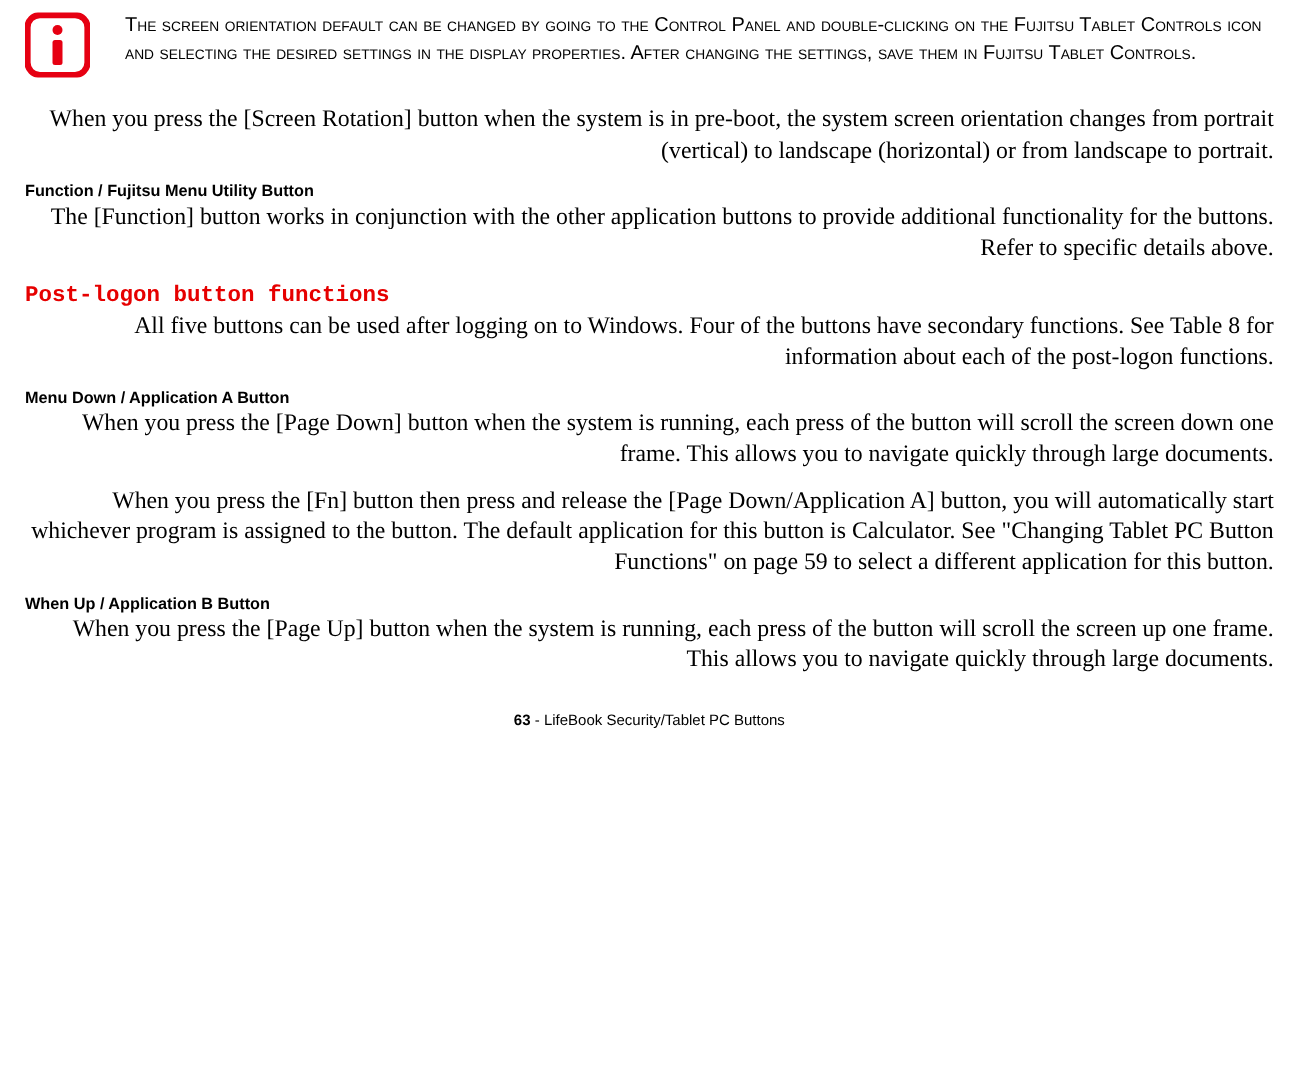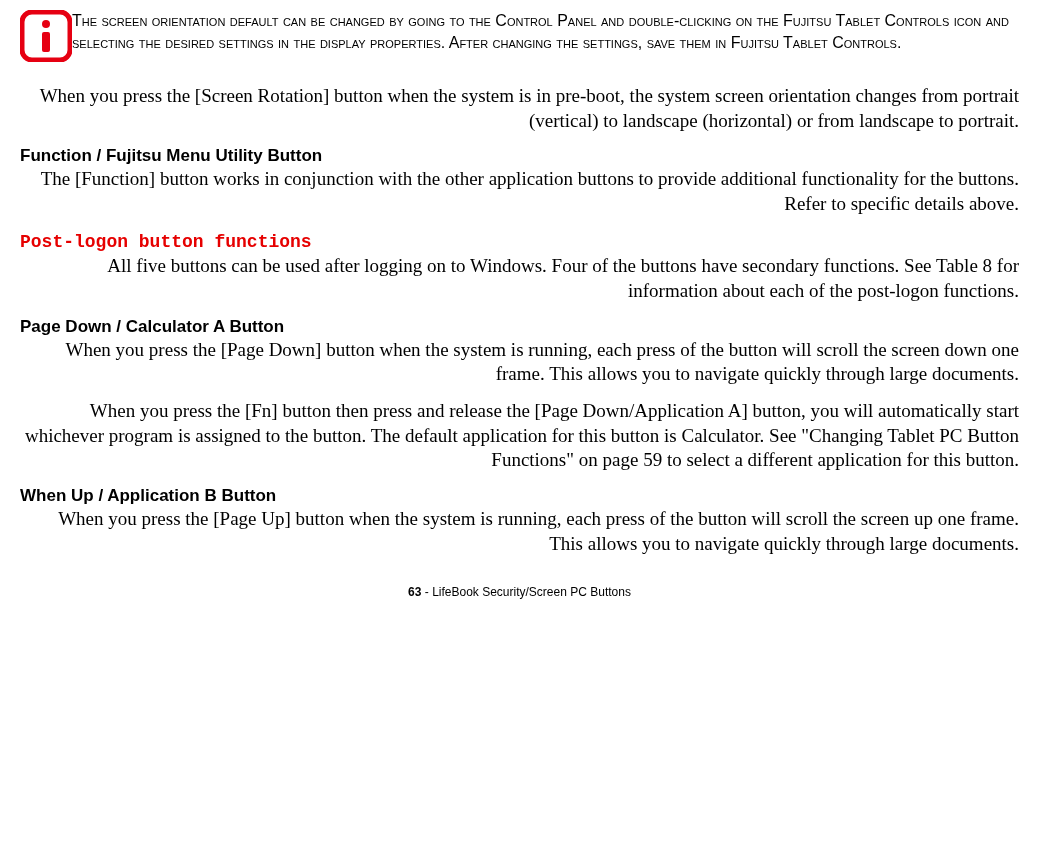--- a/index.html
+++ b/index.html
@@ -9,20 +9,21 @@
     color: #000;
     margin: 0;
     padding: 10px 20px 20px 20px;
     background: #fff;
     width: 1039px;
     box-sizing: border-box;
   }
   .note-box {
     display: flex;
     align-items: flex-start;
+    gap: 28px;
     margin-bottom: 22px;
   }
   .info-icon {
     flex-shrink: 0;
     width: 52px;
     height: 52px;
   }
   .note-text {
     font-family: Arial, Helvetica, sans-serif;
     font-variant: small-caps;
@@ -30,21 +31,21 @@
     line-height: 1.4;
     padding-top: 0px;
   }
   p.body {
     margin: 0 0 12px 0;
     text-align: right;
   }
   .heading-bold {
     font-family: Arial, Helvetica, sans-serif;
     font-weight: bold;
-    font-size: 17px;
+    font-size: 13px;
     margin: 6px 0 0px 0;
   }
   .heading-red {
     font-family: Liberation Mono, monospace;
     font-weight: bold;
     font-size: 18px;
     color: #E60000;
     margin: 14px 0 0px 0;
   }
   .footer {
@@ -72,24 +73,24 @@
 </div>
 
 <p class="body">When you press the [Screen Rotation] button when the system is in pre-boot, the system screen orientation changes from portrait (vertical) to landscape (horizontal) or from landscape to portrait.</p>
 
 <p class="heading-bold">Function / Fujitsu Menu Utility Button</p>
 <p class="body">The [Function] button works in conjunction with the other application buttons to provide additional functionality for the buttons. Refer to specific details above.</p>
 
 <p class="heading-red">Post-logon button functions</p>
 <p class="body">All five buttons can be used after logging on to Windows. Four of the buttons have secondary functions. See Table 8 for information about each of the post-logon functions.</p>
 
-<p class="heading-bold">Page Down / Calculator A Button</p>
+<p class="heading-bold">Menu Down / Application A Button</p>
 
 <p class="body">When you press the [Page Down] button when the system is running, each press of the button will scroll the screen down one frame. This allows you to navigate quickly through large documents.</p>
 
 <p class="body">When you press the [Fn] button then press and release the [Page Down/Application A] button, you will automatically start whichever program is assigned to the button. The default application for this button is Calculator. See "Changing Tablet PC Button Functions" on page 59 to select a different application for this button.</p>
 
 <p class="heading-bold">When Up / Application B Button</p>
 <p class="body">When you press the [Page Up] button when the system is running, each press of the button will scroll the screen up one frame. This allows you to navigate quickly through large documents.</p>
 
 <div class="footer">
-  <span class="pg">63</span><span> - </span><span>LifeBook Security/Screen PC Buttons</span>
+  <span class="pg">63</span><span> - </span><span>LifeBook Security/Tablet PC Buttons</span>
 </div>
 
 </body></html>

